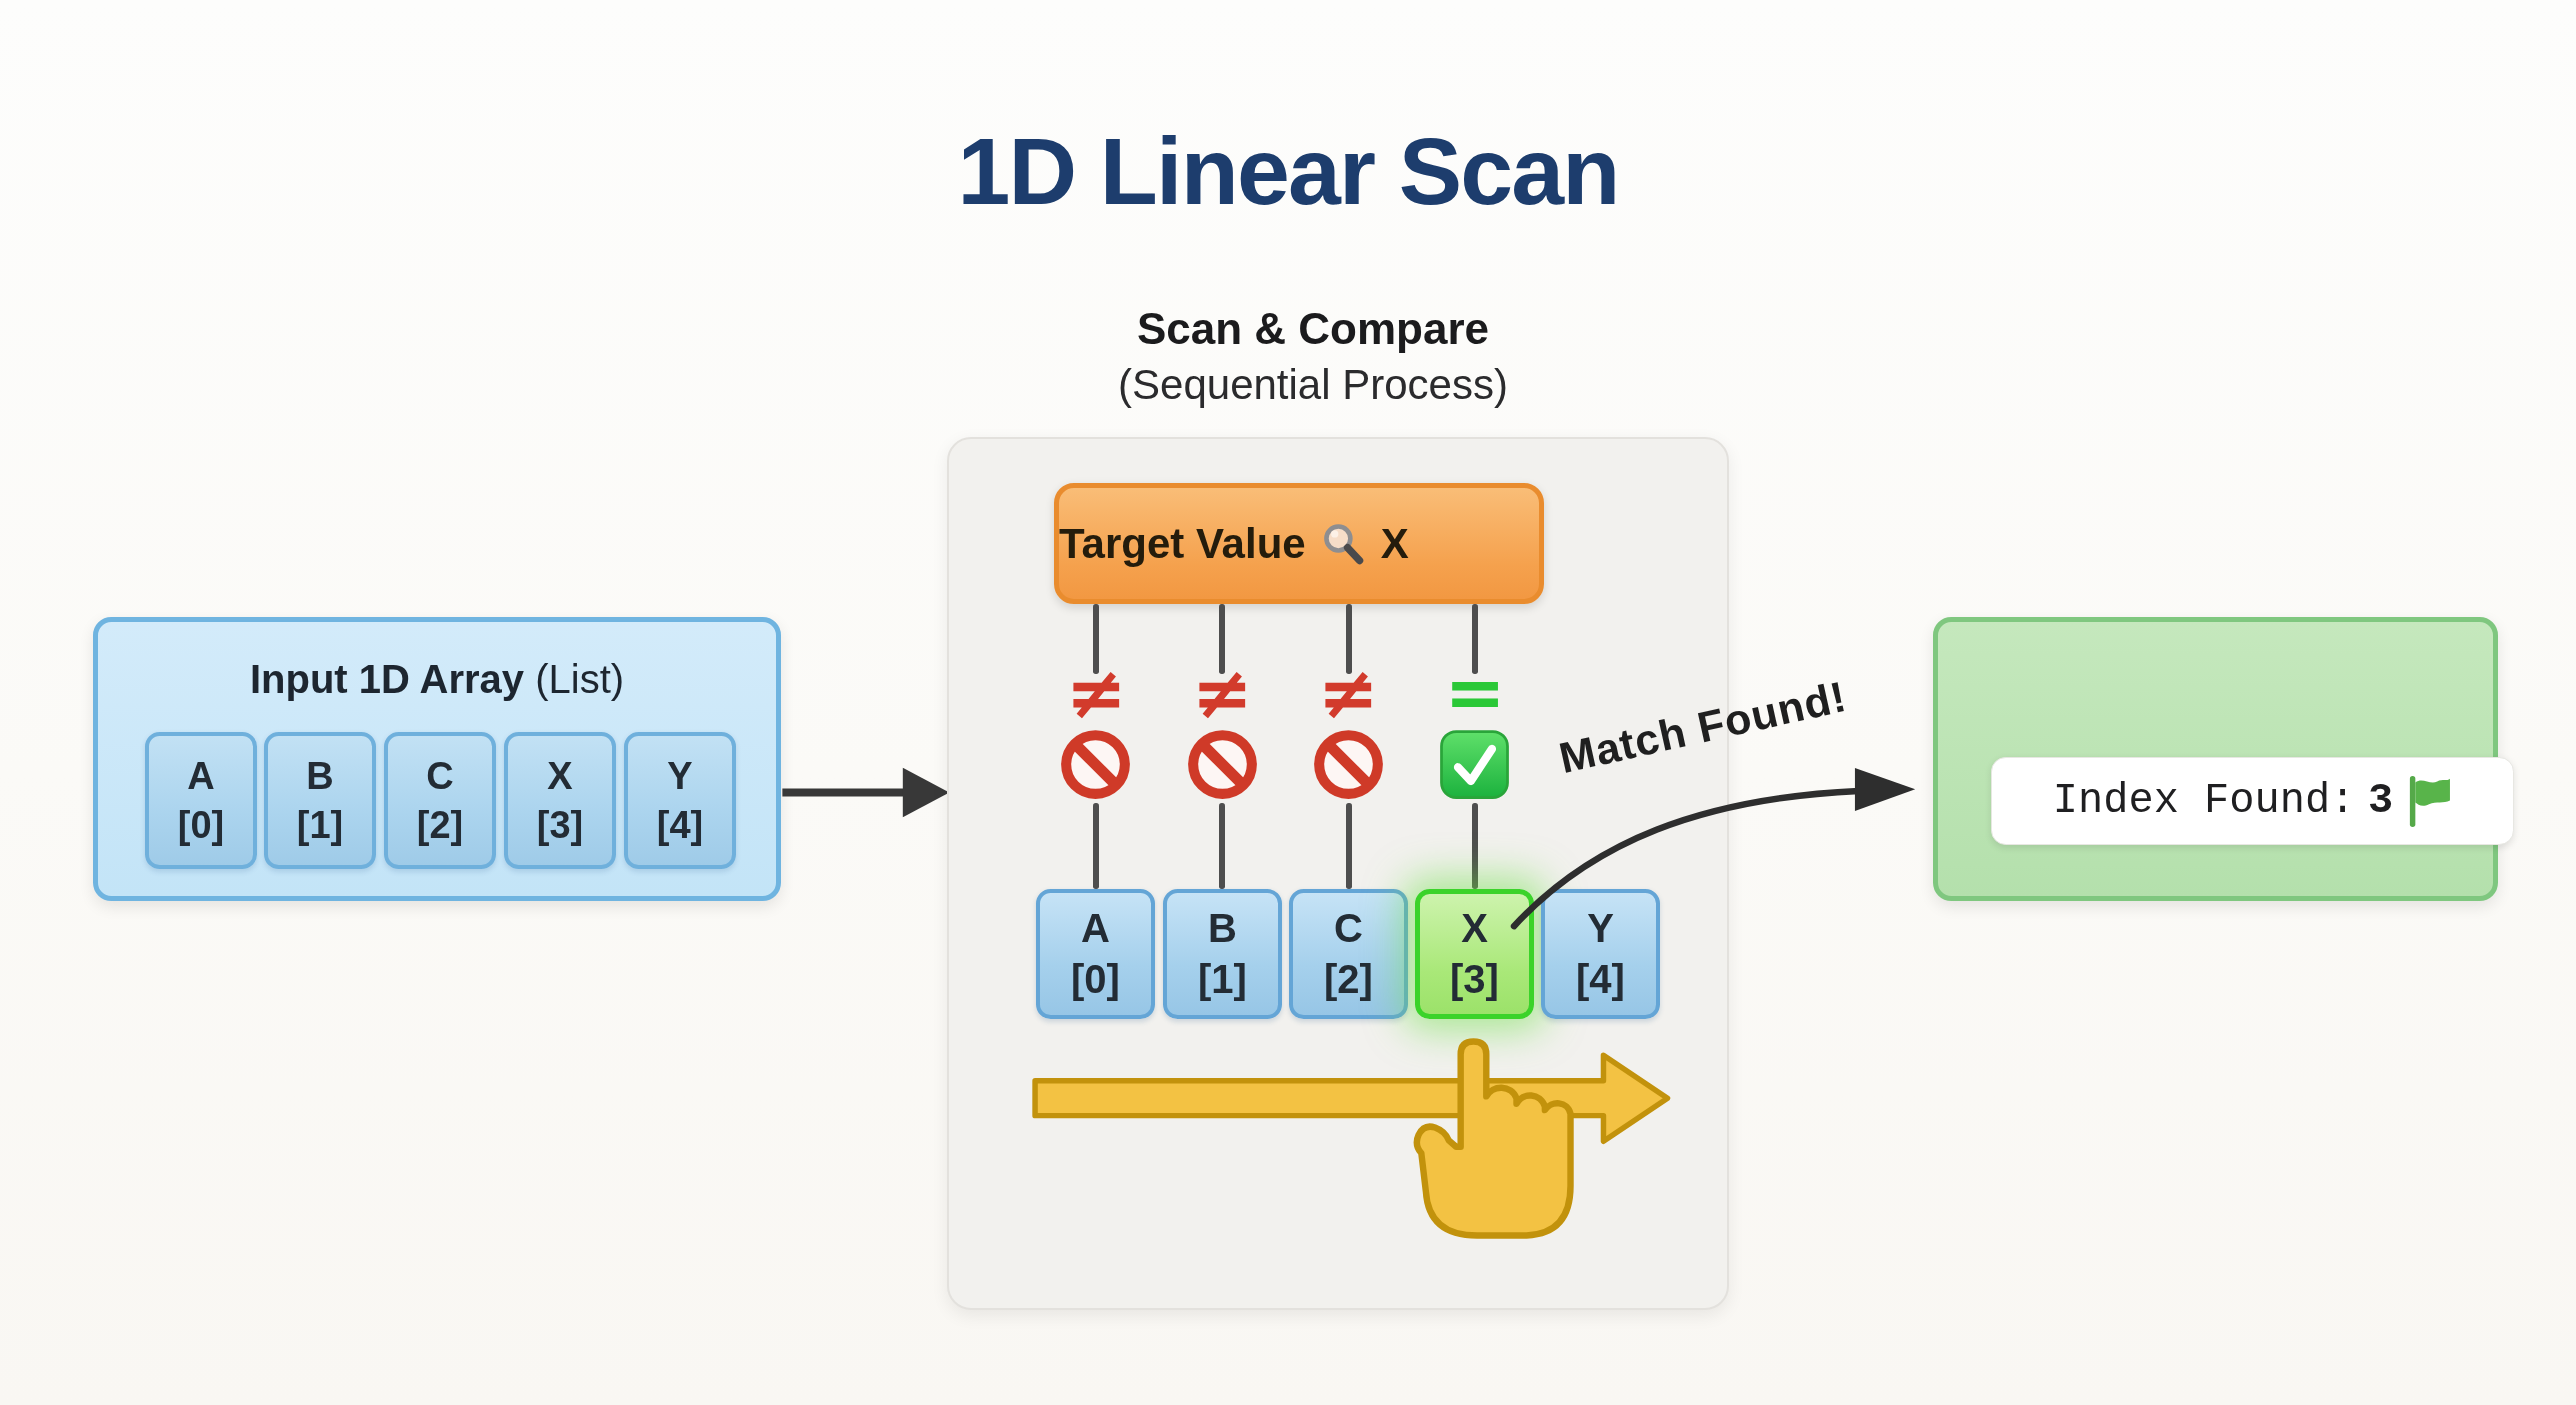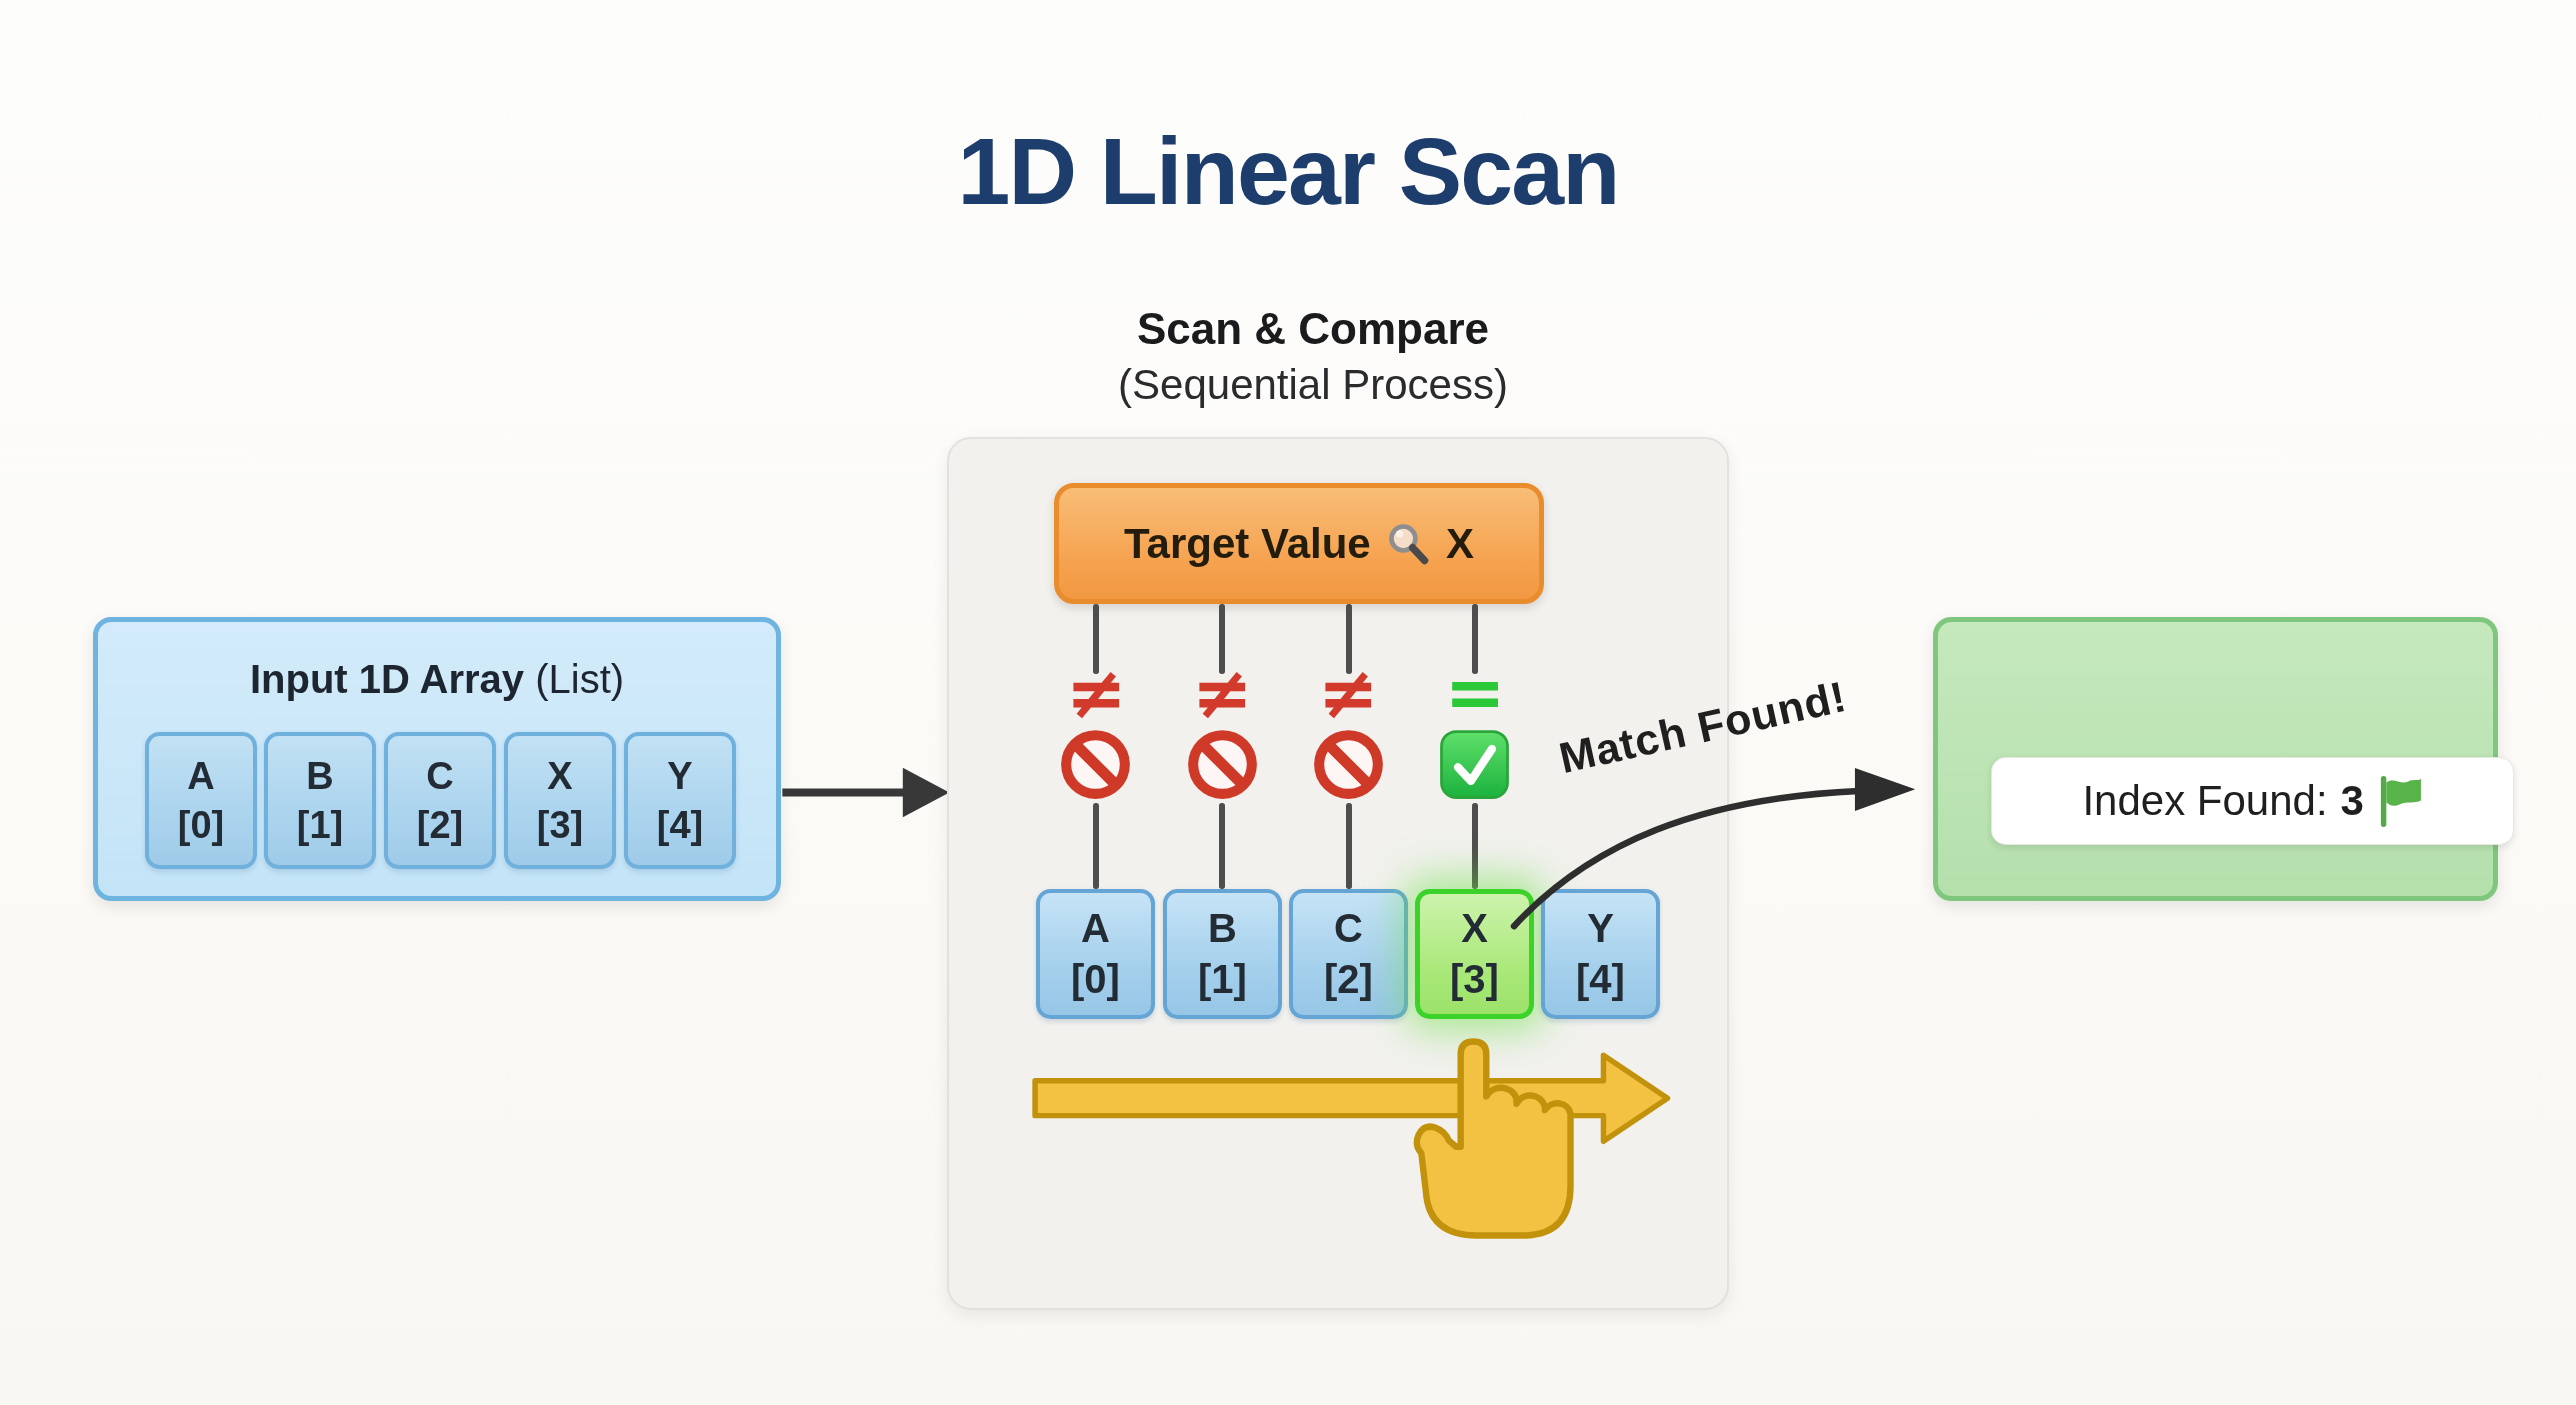--- a/index.html
+++ b/index.html
@@ -19,21 +19,21 @@
   
   .panel{
     position:absolute;left:947px;top:437px;width:778px;height:869px;
     background:#f2f1ee;border:2.7px solid #e3e1dd;border-radius:24px;
     box-shadow:0 5.5px 16.5px rgba(0,0,0,.07);
   }
   .target-box{
     position:absolute;left:1054px;top:483px;width:490px;height:121px;box-sizing:border-box;
     border:5.5px solid #e98c2e;border-radius:20px;
     background:linear-gradient(180deg,#f9bd77 0%,#f5a14d 70%,#f29842 100%);
-    display:flex;align-items:center;justify-content:center;gap:14.6px;
+    display:flex;align-items:center;gap:14.6px;
     font-size:42px;font-weight:bold;color:#241c0c;
     box-shadow:0 3.7px 9.1px rgba(0,0,0,.13);
   }
   .conn{position:absolute;width:5.5px;background:#4e4e4e;border-radius:2.7px;}
   .conn.top{top:604px;height:70px;}
   .conn.bot{top:803px;height:86px;}
 
   .cmp{
     position:absolute;top:653px;width:110px;height:79px;text-align:center;
     font-family:"DejaVu Sans","Liberation Sans",sans-serif;
@@ -66,21 +66,21 @@
   .card-title{position:absolute;left:0;top:35px;width:100%;text-align:center;font-size:40px;color:#1d2630;}
   .card-title b{font-weight:bold;}
   .cell-input{top:110px;width:112px;height:137px;font-size:38px;
     background:linear-gradient(180deg,#c2e1f4 0%,#abd4ee 60%,#9fcbe8 100%);
     border:4.6px solid #6fb0dc;box-shadow:0 2.7px 5.5px rgba(40,90,140,.16);}
   .result-box{
     position:absolute;left:53px;top:135px;width:523px;height:88px;box-sizing:border-box;
     background:#ffffff;border:1.8px solid #e7e7e2;border-radius:14.6px;
     box-shadow:0 2.7px 7.3px rgba(0,0,0,.10);
     display:flex;align-items:center;justify-content:center;gap:12.8px;
-    font-size:42px;color:#1f1f21;
+    font-size:42px;color:#1f1f21;font-family:Liberation Mono, monospace;
   }
   .result-box b{font-weight:bold;}
   .match-label{
     position:absolute;left:1511px;top:703px;width:384px;text-align:center;
     font-size:43px;font-weight:bold;color:#1f1f1f;letter-spacing:0.9px;
     transform:rotate(-12.5deg);
   }
   .abs-svg{position:absolute;}
 </style>
 </head>

